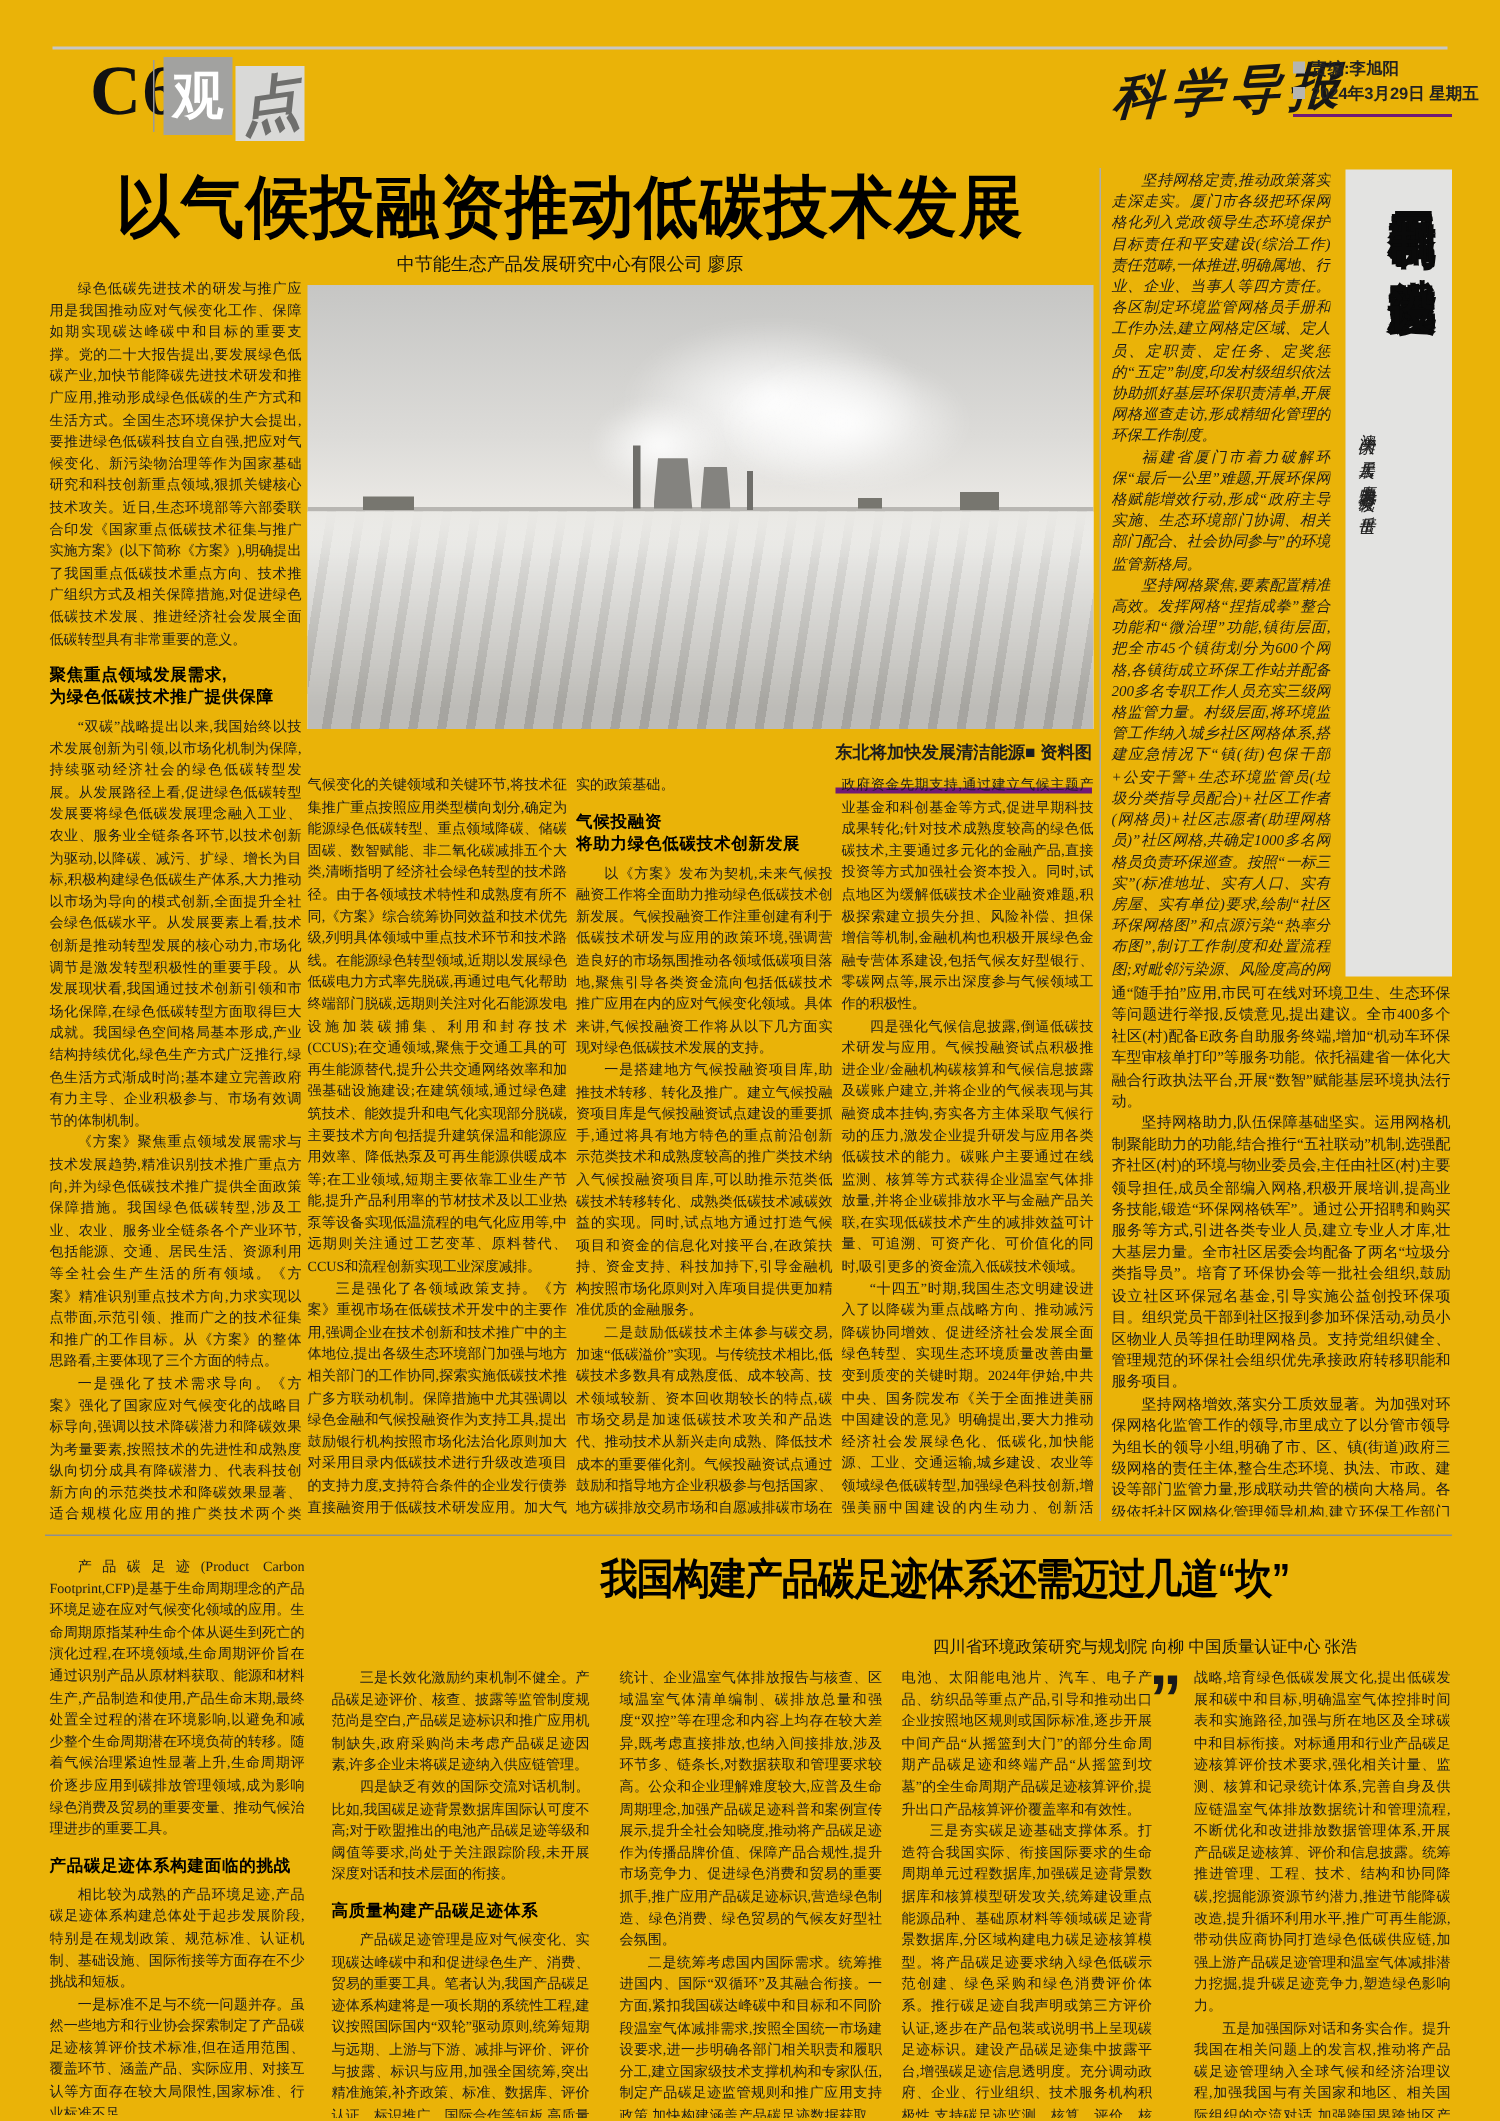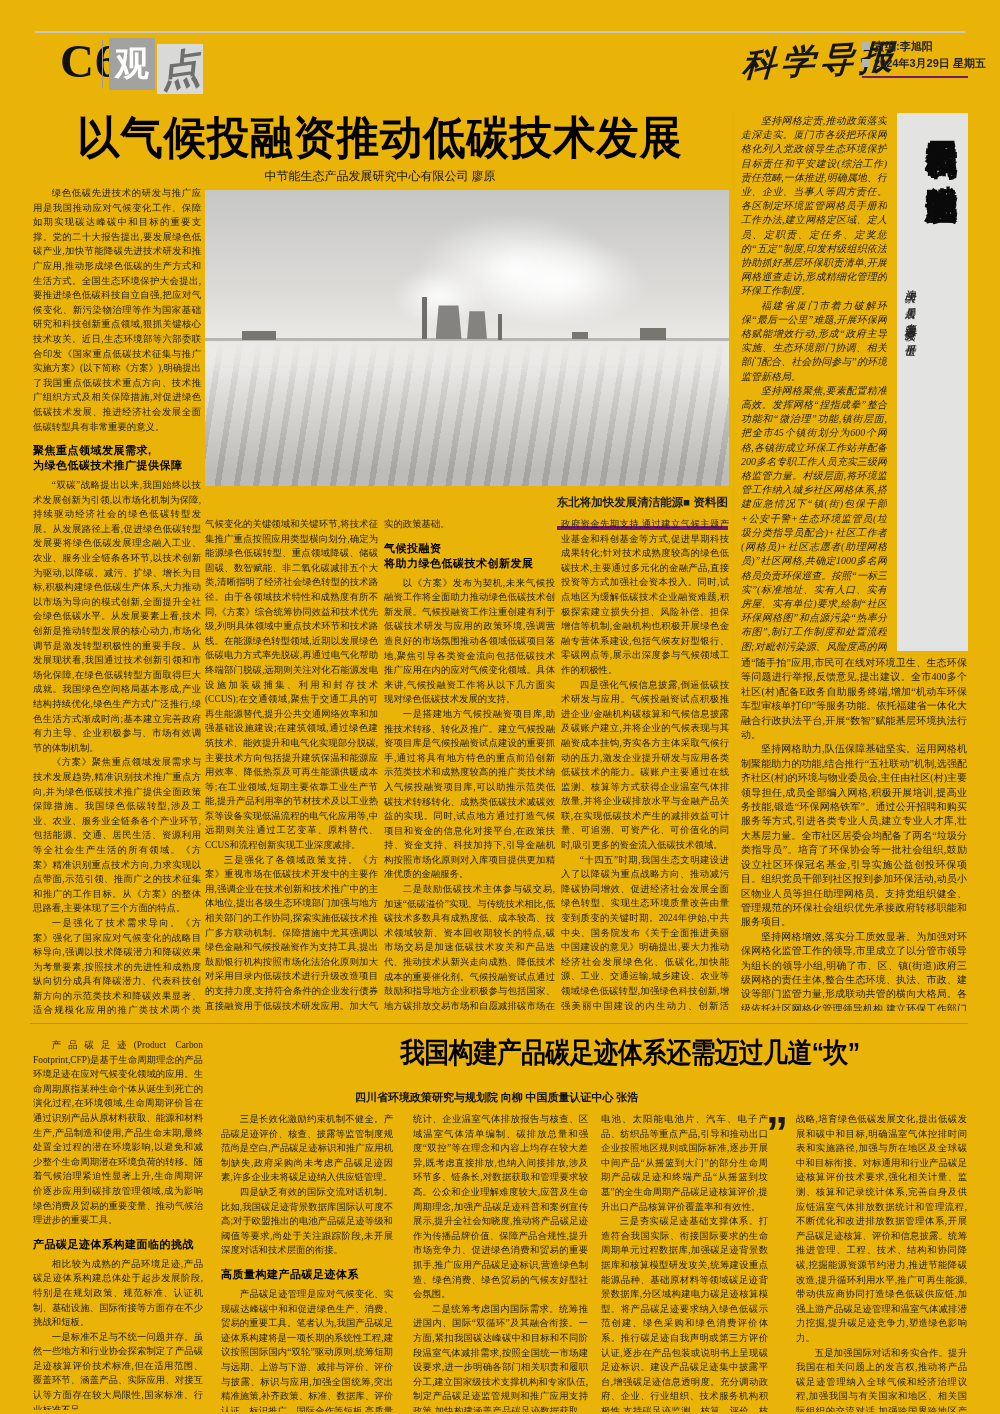--- a/index.html
+++ b/index.html
@@ -73,22 +73,22 @@
   .v-head{position:absolute;right:4px;top:2px;height:534px;writing-mode:vertical-rl;text-orientation:upright;
           font-size:32px;font-weight:900;color:#0a0a0a;letter-spacing:1px;
           font-family:"Liberation Sans","DejaVu Sans",sans-serif;}
   .v-byline{position:absolute;left:5px;top:168px;height:360px;writing-mode:vertical-rl;text-orientation:upright;
           font-size:11px;color:#222;letter-spacing:1px;font-style:italic;}
   
   .mid-rule{position:absolute;left:30px;top:1023px;width:938px;height:1px;background:#8f8f8d;}
   .bottom-headline{position:absolute;left:355px;top:1034px;width:550px;text-align:center;white-space:nowrap;
         font-size:28px;font-weight:900;color:#000;letter-spacing:-.5px;
         font-family:"Liberation Sans","DejaVu Sans",sans-serif;transform:scaleX(.88);transform-origin:center;}
-  .bottom-byline{position:absolute;left:355px;top:1090px;width:550px;text-align:left;
-        font-size:11px;font-weight:bold;color:#111;}
+  .bottom-byline{position:absolute;left:355px;top:1090px;width:550px;text-align:right;
+        font-size:11px;font-weight:normal;color:#111;}
   .bottom-quote{position:absolute;left:766px;top:1108px;font-size:44px;font-weight:900;color:#1a1a1a;
         font-family:"Liberation Sans",sans-serif;}
   .b1c{left:33px;top:1038px;width:170px;height:372px;}
   .b2c{left:221px;top:1112px;width:172px;height:300px;}
   .b3c{left:413px;top:1112px;width:175px;height:300px;}
   .b4c{left:601px;top:1112px;width:167px;height:300px;}
   .b5c{left:796px;top:1112px;width:171px;height:300px;}
 </style>
 </head>
 <body>

